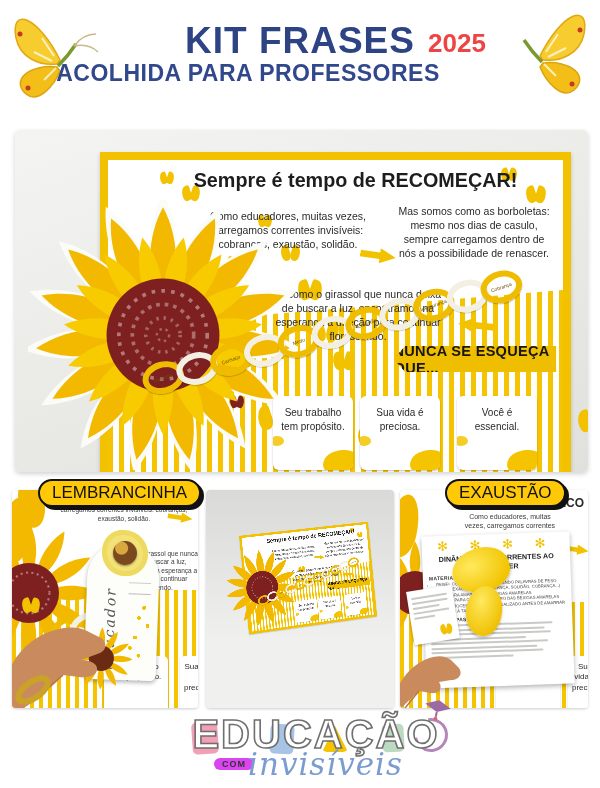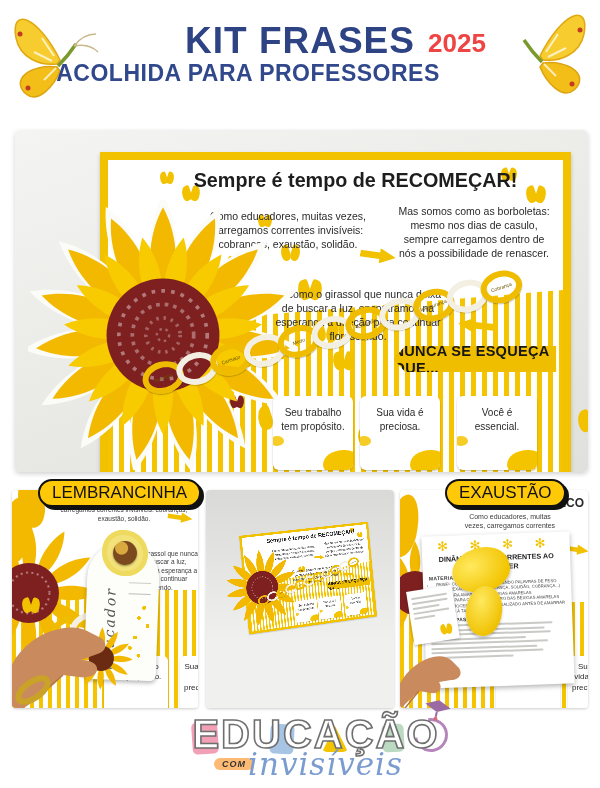--- a/index.html
+++ b/index.html
@@ -132,22 +132,22 @@
     font-size:40px;font-weight:800;letter-spacing:2px;color:#fff;-webkit-text-stroke:1.6px #6f6f6f;}
   .patch{position:absolute;z-index:1;border-radius:5px;}
   .p-pink{left:6px;top:10px;width:26px;height:32px;background:#f2a0b5;transform:rotate(-4deg);}
   .p-blue{left:84px;top:12px;width:24px;height:30px;background:#a8c4e5;transform:rotate(3deg);}
   .p-tri{left:136px;top:14px;width:0;height:0;border-left:13px solid transparent;
      border-right:13px solid transparent;border-bottom:26px solid #f5c400;background:none;}
   .p-green{left:196px;top:12px;width:22px;height:28px;background:#bcd9c2;transform:rotate(-3deg);}
   .p-swirl{left:228px;top:6px;width:28px;height:28px;border:3px solid #b585bb;border-radius:50%;
      border-left-color:transparent;transform:rotate(35deg);background:none;}
   .cap{position:absolute;left:238px;top:-12px;z-index:3;transform:rotate(12deg);}
-  .brand-com{position:absolute;left:28px;top:46px;z-index:2;background:#fdba74;color:#333;
-    font-size:9px;font-weight:800;padding:1px 8px;border-radius:8px;letter-spacing:1px;font-style:italic;}
+  .brand-com{position:absolute;left:28px;top:46px;z-index:2;background:#d946ef;color:#333;
+    font-size:9px;font-weight:800;padding:1px 8px;border-radius:8px;letter-spacing:1px;}
   .brand-script{position:absolute;left:62px;top:34px;z-index:2;font-family:"DejaVu Serif",serif;
     font-style:italic;font-size:31px;color:#7b9cd0;letter-spacing:1px;}
 </style>
 </head>
 <body>
 
 <div class="page">
 
   <svg class="hbf" style="left:4px;top:4px" viewBox="0 0 100 100">
     <path d="M56,56 C34,12 6,2 12,34 C16,54 36,62 53,60 Z" fill="#f6cc2f" stroke="#e0a912" stroke-width="1.5"></path>

